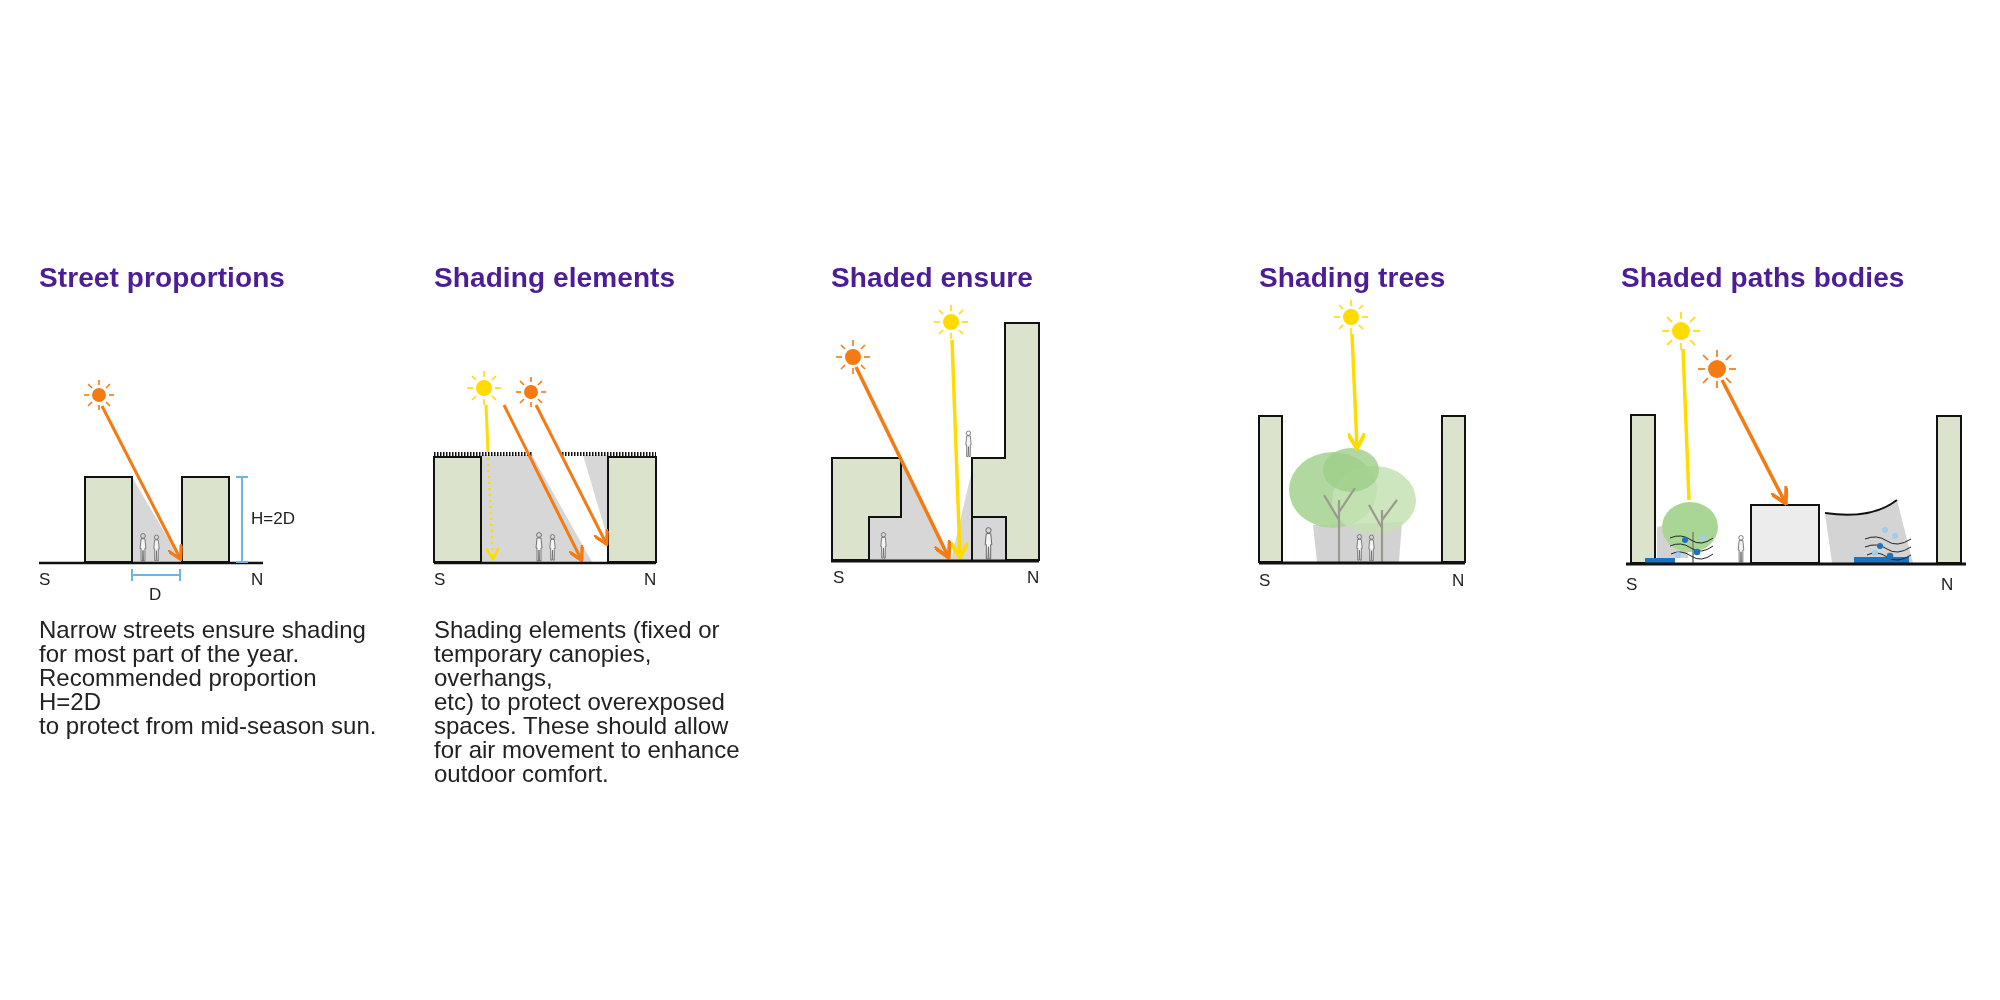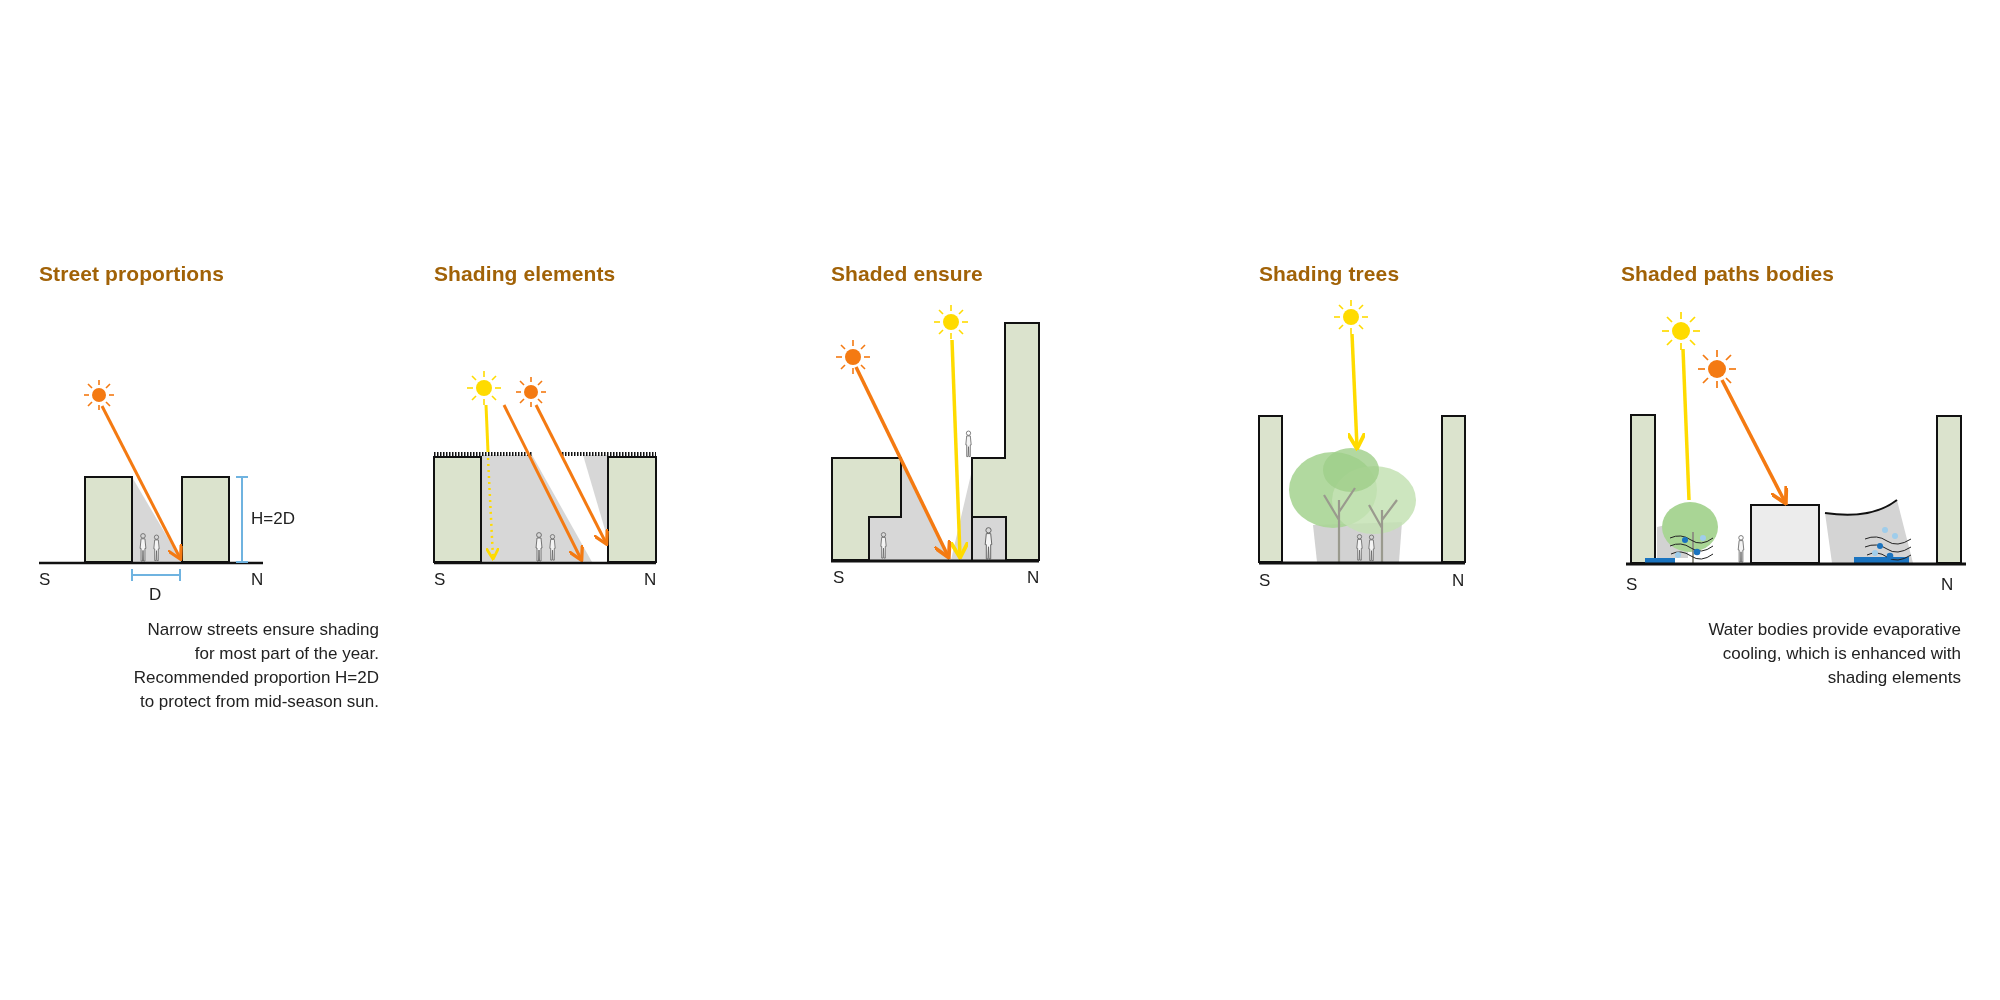--- a/index.html
+++ b/index.html
@@ -1,22 +1,22 @@
 <!DOCTYPE html>
 <html><head>
 <meta charset="utf-8">
 <style>
   html, body { margin: 0; padding: 0; background: #ffffff; }
   body { width: 2000px; height: 1000px; position: relative; overflow: hidden;
          font-family: "Liberation Sans", sans-serif; color: #1a1a1a; }
   .panel { position: absolute; top: 0; width: 400px; height: 1000px; }
-  .panel-title { position: absolute; top: 262px; left: 0; font-size: 21px; font-weight: bold;
-                 color: #a16207; white-space: nowrap; letter-spacing: 0.1px; }
-  .panel-desc { position: absolute; top: 618px; left: 0; width: 340px; font-size: 17px;
-                line-height: 24px; color: #222; white-space: pre-line; text-align: right; }
+  .panel-title { position: absolute; top: 262px; left: 0; font-size: 28px; font-weight: bold;
+                 color: #4c1d95; white-space: nowrap; letter-spacing: 0.1px; }
+  .panel-desc { position: absolute; top: 618px; left: 0; width: 340px; font-size: 24px;
+                line-height: 24px; color: #222; white-space: pre-line; }
   .diagram { position: absolute; left: 0; top: 0; overflow: visible; }
   .lbl { font-family: "Liberation Sans", sans-serif; font-size: 17px; fill: #222; }
 </style>
 </head>
 <body>
 
 <svg width="0" height="0" style="position:absolute">
   <defs>
     <marker id="ah-orange" viewBox="0 0 10 10" refX="8" refY="5" markerWidth="5" markerHeight="5" orient="auto">
       <path d="M0,0 L9,5 L0,10" fill="none" stroke="#f47a12" stroke-width="2.2"></path>
@@ -117,20 +117,26 @@
     <line x1="52" y1="405" x2="54" y2="452" stroke="#ffdb00" stroke-width="3"></line>
     <line x1="54" y1="458" x2="59" y2="558" stroke="#ffdb00" stroke-width="2.5" stroke-dasharray="2,4" marker-end="url(#ah-yellow)"></line>
     <line x1="70" y1="405" x2="147" y2="559" stroke="#f47a12" stroke-width="3" marker-end="url(#ah-orange)"></line>
     <line x1="102" y1="405" x2="172" y2="543" stroke="#f47a12" stroke-width="3" marker-end="url(#ah-orange)"></line>
     <use href="#person" x="100" y="532" width="10" height="30"></use>
     <use href="#person" x="114" y="533" width="9" height="29"></use>
     <line x1="0" y1="563" x2="222" y2="563" stroke="#111" stroke-width="2.5"></line>
     <text class="lbl" x="0" y="585">S</text>
     <text class="lbl" x="210" y="585">N</text>
   </svg>
+  <div class="panel-desc">Shading elements (fixed or
+temporary canopies, overhangs,
+etc) to protect overexposed
+spaces. These should allow
+for air movement to enhance
+outdoor comfort.</div>
 </div>
 
 <div class="panel" style="left:831px;">
   <div class="panel-title">Shaded ensure</div>
   <svg class="diagram" width="400" height="620">
     <polygon points="70,458 70,517 38,517 38,560 175,560 175,517 141,517 141,470 120,560 70,458" fill="#d7d7d7"></polygon>
     <path d="M1,458 L70,458 L70,517 L38,517 L38,560 L1,560 Z" fill="#dbe3cd" stroke="#111" stroke-width="2"></path>
     <path d="M141,560 L141,458 L174,458 L174,323 L208,323 L208,560 L175,560 L175,517 L141,517" fill="#dbe3cd" stroke="#111" stroke-width="2"></path>
     <g transform="translate(22,357)">
       <circle r="8" fill="#f47a12"></circle>
@@ -263,16 +269,13 @@
         <line x1="9" y1="9" x2="14" y2="14"></line>
           <line x1="-9" y1="9" x2="-14" y2="14"></line>
       </g>
     </g>
     <line x1="62" y1="349" x2="68" y2="500" stroke="#ffdb00" stroke-width="3.5"></line>
     <line x1="101" y1="380" x2="164" y2="502" stroke="#f47a12" stroke-width="3.5" marker-end="url(#ah-orange)"></line>
     <line x1="5" y1="564" x2="345" y2="564" stroke="#111" stroke-width="3"></line>
     <text class="lbl" x="5" y="590">S</text>
     <text class="lbl" x="320" y="590">N</text>
   </svg>
-  <div class="panel-desc">Water bodies provide evaporative
-cooling, which is enhanced with
-shading elements</div>
 </div>
 
 </body></html>

